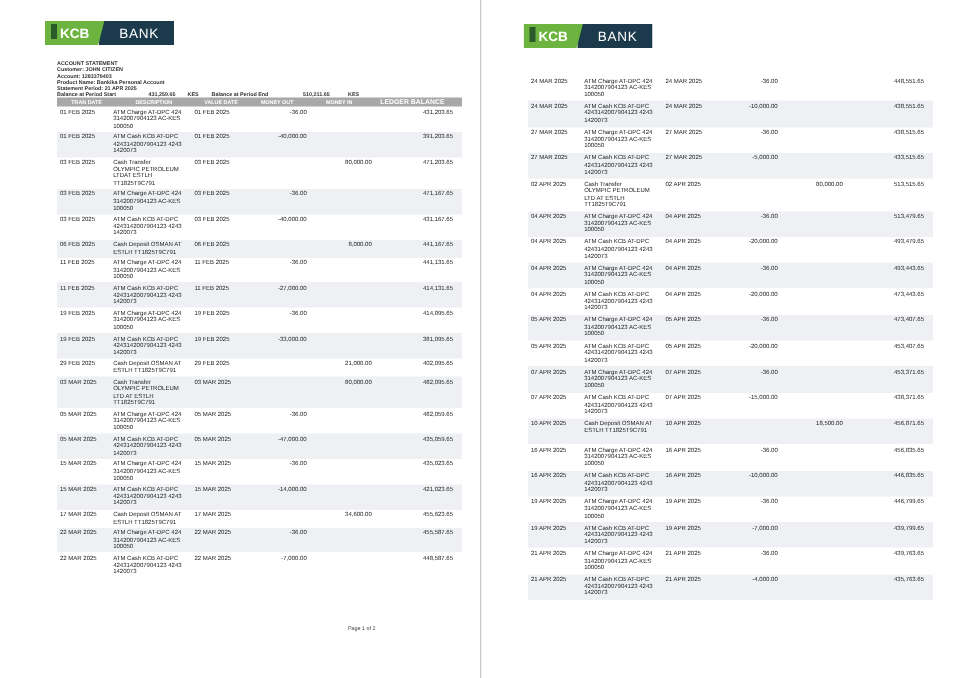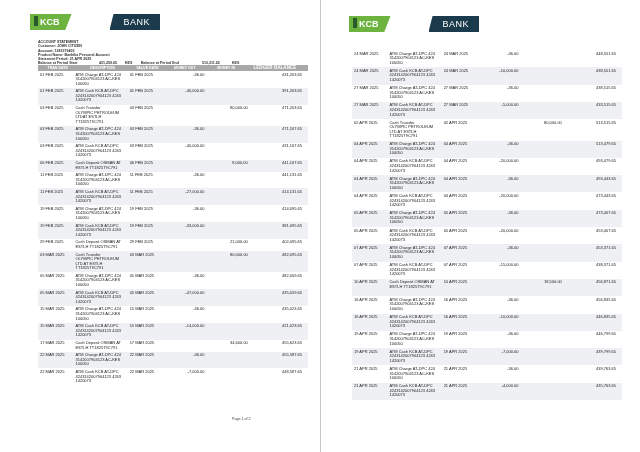--- a/index.html
+++ b/index.html
@@ -1,21 +1,21 @@
 <!DOCTYPE html>
 <html><head>
 <meta charset="utf-8">
 <style>
   html,body{margin:0;padding:0;}
   body{width:640px;height:452px;background:#ffffff;position:relative;overflow:hidden;font-family:"Liberation Sans",sans-serif;color:#222;}
   .page{position:absolute;top:0;height:452px;background:#fff;}
   .page.left{left:0;width:320px;}
   .page.right{left:321px;width:319px;}
   .divider{position:absolute;left:320px;top:0;width:1px;height:452px;background:#c8c8c8;}
-  .logo{position:absolute;display:flex;height:16px;gap:44px;}
+  .logo{position:absolute;display:flex;height:16px;}
   .logo .kcb{background:#6cb43f;color:#fff;font-weight:bold;font-size:9px;line-height:16px;padding:0 12px 0 4px;position:relative;clip-path:polygon(0 0,100% 0,85% 100%,0 100%);}
   .logo .kcb .mark{display:inline-block;width:4px;height:10px;background:#2b5a2a;margin-right:2px;vertical-align:-1px;}
   .logo .bank{background:#1b3a4b;color:#fff;font-size:9px;line-height:16px;padding:0 10px 0 14px;margin-left:-6px;clip-path:polygon(8% 0,100% 0,100% 100%,0 100%);letter-spacing:.5px;}
   .meta{position:absolute;left:38px;top:40px;font-size:3.6px;line-height:4.3px;font-weight:bold;color:#333;}
   .meta .row{display:flex;gap:6px;}
   .table{position:absolute;font-size:4px;line-height:4.6px;}
   .thead{display:flex;background:#a8a8a8;color:#fff;font-weight:bold;height:6px;line-height:6px;font-size:3.6px;}
   .thead div{text-align:center;}
   .thead .bal{font-size:4.6px;color:#fff;}
   .tr{display:flex;padding:1.5px 0;}

